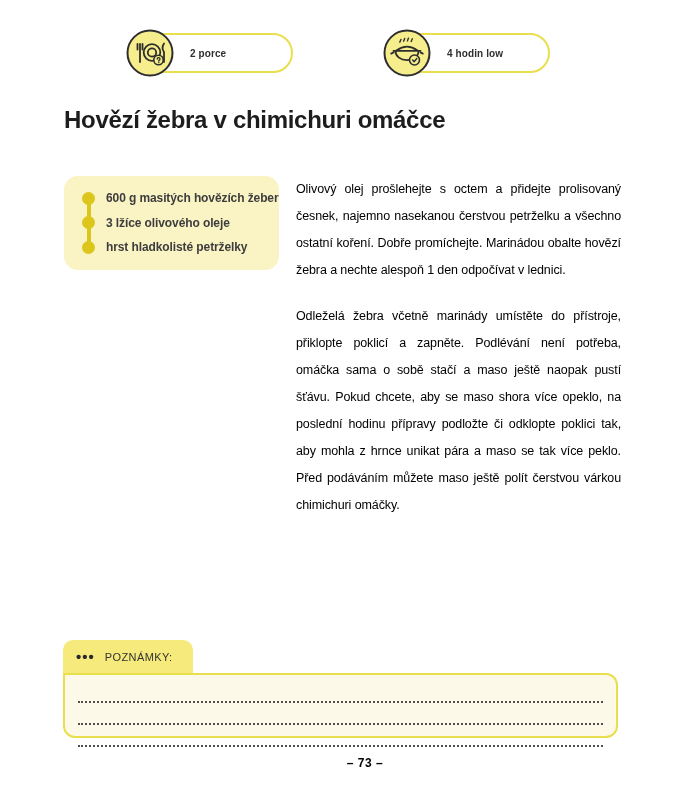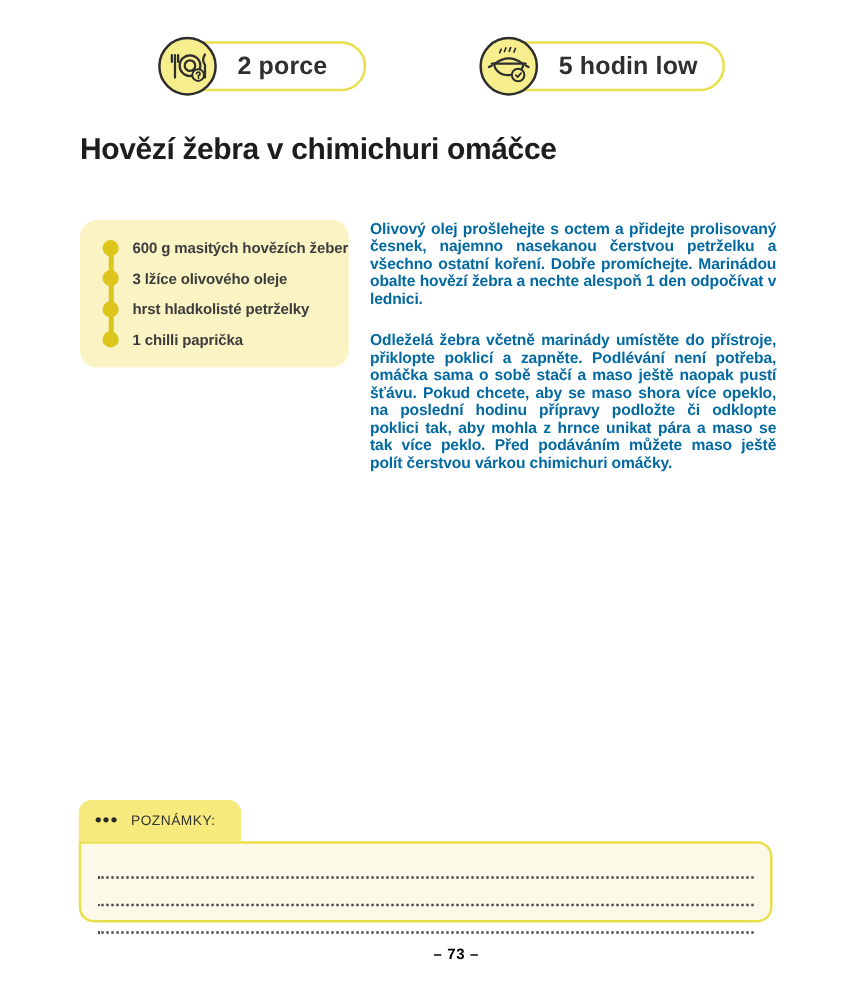--- a/index.html
+++ b/index.html
@@ -16,21 +16,21 @@
     width:680px;height:800px;position:relative;background:#ffffff;
     font-family:"Liberation Sans",sans-serif;color:#333;overflow:hidden;
   }
   
   .badges{position:absolute;top:33px;left:128px;display:flex;gap:92px;}
   .badge{
     position:relative;height:40px;min-width:165px;box-sizing:border-box;
     border:2px solid var(--yellow-border);border-radius:21px;background:#fff;
     display:flex;align-items:center;padding:0 20px 0 60px;
   }
-  .badge-label{font-size:20px;font-weight:700;color:#2f2f2f;letter-spacing:.1px;}
+  .badge-label{font-size:10px;font-weight:700;color:#2f2f2f;letter-spacing:.1px;}
   .badge-icon{position:absolute;left:-4px;top:50%;transform:translateY(-50%);width:48px;height:48px;}
   .icon-bg{fill:var(--icon-fill);stroke:var(--ink);stroke-width:2;}
   .stroke{fill:none;stroke:var(--ink);stroke-width:1.8;stroke-linecap:round;stroke-linejoin:round;}
   .stroke-thin{fill:none;stroke:var(--ink);stroke-width:1.4;stroke-linecap:round;stroke-linejoin:round;}
   .badge-dot{fill:var(--icon-fill);stroke:var(--ink);stroke-width:1.6;}
   
   .title{
     position:absolute;top:106px;left:64px;margin:0;
     font-size:24px;font-weight:700;color:#1d1d1d;letter-spacing:-.3px;
   }
@@ -48,22 +48,22 @@
   .ing-item{
     position:relative;height:24.5px;display:flex;align-items:center;
     padding-left:24px;font-size:12px;font-weight:700;color:#3d3d3d;
     letter-spacing:-.1px;white-space:nowrap;text-align:right;
   }
   .ing-item::before{
     content:"";position:absolute;left:0;width:13px;height:13px;border-radius:50%;
     background:var(--gold);
   }
   .instructions{
-    margin-left:17px;width:325px;font-size:12.5px;line-height:14px;
-    text-align:justify;color:#0369a1;font-weight:700;letter-spacing:-.1px;
+    margin-left:17px;width:325px;font-size:12.5px;line-height:27px;
+    text-align:justify;color:#000000;font-weight:400;letter-spacing:-.1px;
   }
   .instructions p{margin:0 0 19px;}
   
   .notes{position:absolute;left:63px;top:640px;width:555px;}
   .notes-tab{
     display:inline-flex;align-items:center;gap:10px;height:33px;
     background:var(--yellow-tab);border-radius:10px 10px 0 0;
     padding:0 20px 0 13px;vertical-align:bottom;
   }
   .notes-dots{font-size:15px;font-weight:700;color:#2a2a2a;letter-spacing:1px;line-height:1;}
@@ -107,35 +107,34 @@
         <path class="stroke-thin" d="M16.8 13.2 l1.1-2.8 M20.6 12.2 l1.1-2.8 M24.4 11.9 l1.1-2.8 M28.2 12.6 l1.1-2.8"></path>
         <path class="stroke" d="M13.5 21.5 Q24 13.8 34.5 21.5"></path>
         <path class="stroke" d="M10.5 21.8 H37.5"></path>
         <path class="stroke" d="M12.3 21.8 c.3 5.8 5.4 9.3 11.7 9.3 2.7 0 5.2-.6 7.2-1.7"></path>
         <path class="stroke" d="M35.7 21.8 c-.1 1.6 -.5 3 -1.2 4.2"></path>
         <path class="stroke" d="M10.5 23.4 l-2.3 1.2 M37.5 23.4 l2.3 1.2"></path>
         <circle class="badge-dot" cx="31.5" cy="31" r="5"></circle>
         <path class="stroke-thin" d="M29.6 31.1 l1.5 1.6 2.7-3.2"></path>
       </svg>
     </span>
-    <span class="badge-label">5 hodin low</span>
+    <span class="badge-label">4 hodin low</span>
   </div>
 
 </div>
 
 <h1 class="title">Hovězí žebra v chimichuri omáčce</h1>
 
 <div class="content">
 
   <div class="ingredients">
     <ul class="ing-list">
       <li class="ing-item">600 g masitých hovězích žeber</li>
       <li class="ing-item">3 lžíce olivového oleje</li>
       <li class="ing-item">hrst hladkolisté petrželky</li>
-      <li class="ing-item">1 chilli paprička</li>
     </ul>
   </div>
 
   <div class="instructions">
     <p>Olivový olej prošlehejte s octem a přidejte prolisovaný česnek, najemno nasekanou čerstvou petrželku a všechno ostatní koření. Dobře promíchejte. Marinádou obalte hovězí žebra a nechte alespoň 1 den odpočívat v lednici.</p>
     <p>Odleželá žebra včetně marinády umístěte do přístroje, přiklopte poklicí a zapněte. Podlévání není potřeba, omáčka sama o sobě stačí a maso ještě naopak pustí šťávu. Pokud chcete, aby se maso shora více opeklo, na poslední hodinu přípravy podložte či odklopte poklici tak, aby mohla z hrnce unikat pára a maso se tak více peklo. Před podáváním můžete maso ještě polít čerstvou várkou chimichuri omáčky.</p>
   </div>
 
 </div>
 

